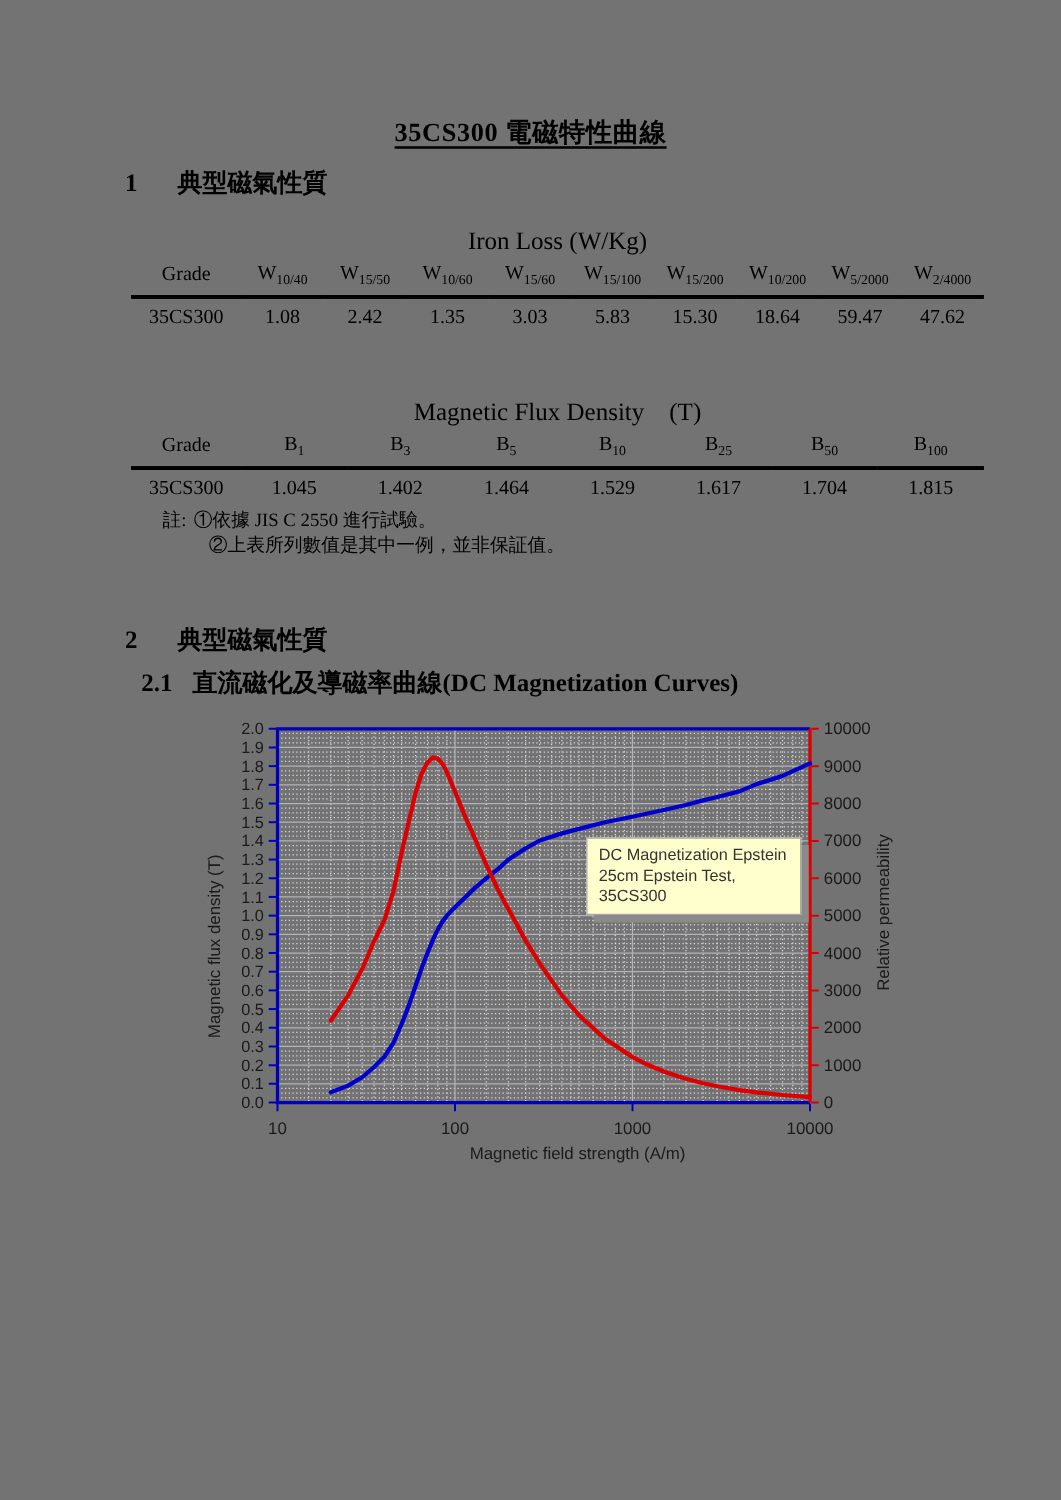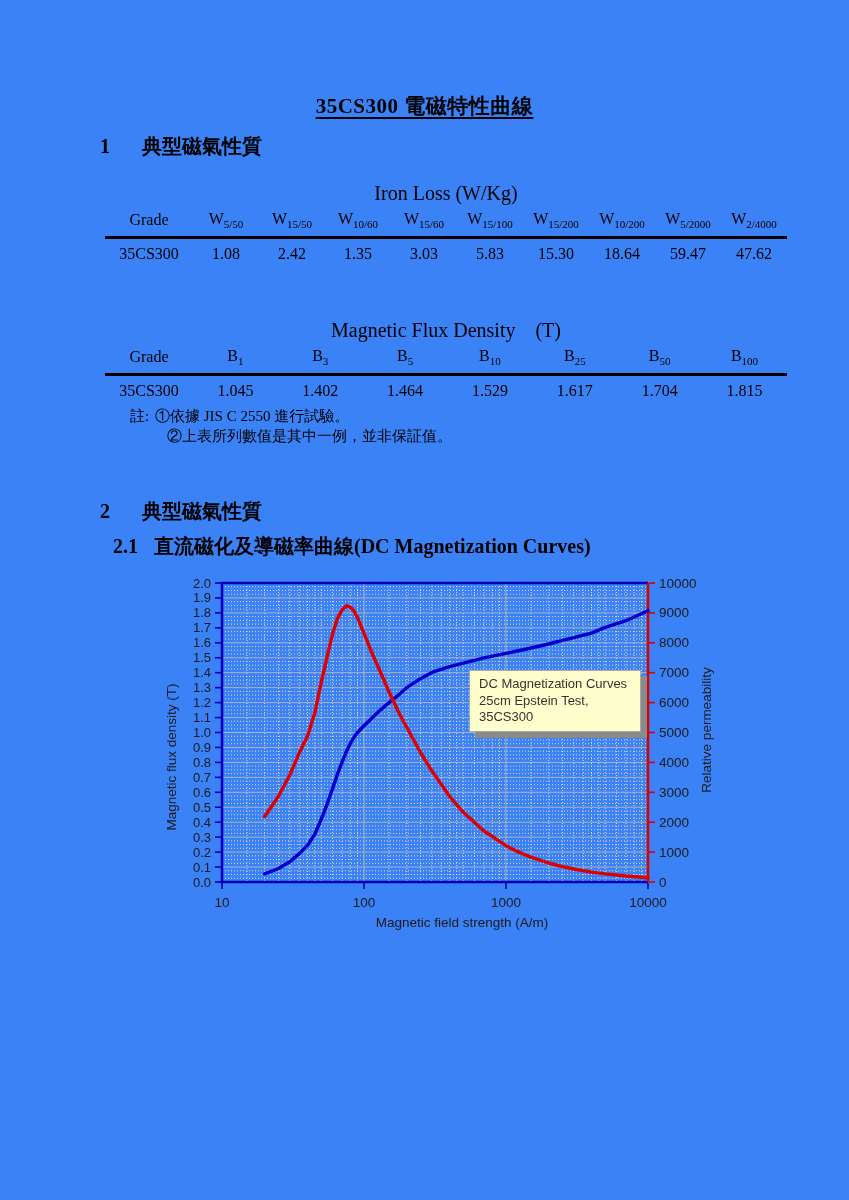--- a/index.html
+++ b/index.html
@@ -1,17 +1,17 @@
 <!DOCTYPE html>
 <html><head>
 <meta charset="utf-8">
 <style>
   html,body { margin:0; padding:0; background:#ffffff; }
   .page {
-    position:relative; width:849px; height:1200px; background:#3b82f6;
+    position:relative; width:849px; height:1200px; background:#737373;
     font-family:"Liberation Serif", serif; color:#000; overflow:hidden;
   }
   .abs { position:absolute; }
 
   .doc-title { top:92px; left:0; width:849px; text-align:center;
     font-size:21px; font-weight:bold; letter-spacing:0.5px; }
   .doc-title .u { text-decoration:underline; text-decoration-thickness:2px; text-underline-offset:4px; }
 
   .sec-head { font-size:20px; font-weight:bold; }
 
@@ -66,21 +66,21 @@
         <col>
         <col>
         <col>
         <col>
         <col>
         <col>
       </colgroup>
       <thead>
         <tr>
           <th>Grade</th>
-          <th>W<sub>5/50</sub></th>
+          <th>W<sub>10/40</sub></th>
           <th>W<sub>15/50</sub></th>
           <th>W<sub>10/60</sub></th>
           <th>W<sub>15/60</sub></th>
           <th>W<sub>15/100</sub></th>
           <th>W<sub>15/200</sub></th>
           <th>W<sub>10/200</sub></th>
           <th>W<sub>5/2000</sub></th>
           <th>W<sub>2/4000</sub></th>
         </tr>
       </thead>
@@ -359,18 +359,18 @@
       <g>
         <polyline points="114.7,313.8 128.5,308.5 139.8,301.8 149.3,293.6 157.5,285.4 164.8,274.2 171.3,259.2 177.1,244.3 182.5,228.6 187.4,214.4 192.0,202.4 196.3,191.9 200.2,183.7 204.0,177.3 207.5,172.5 214.0,165.8 222.6,157.5 230.2,150.1 239.0,142.6 248.5,135.1 256.7,127.7 270.5,118.7 281.8,112.4 299.5,106.7 313.3,103.1 334.0,97.8 356.0,93.4 367.2,91.0 381.0,88.0 398.7,84.0 412.5,80.3 423.8,77.6 441.5,73.1 455.3,67.3 476.0,60.7 498.0,50.7" fill="none" stroke="#0000cc" stroke-width="3.4" stroke-linejoin="round" stroke-linecap="round"></polyline>
         <polyline points="114.7,256.5 128.5,236.3 139.8,215.0 149.3,192.8 157.5,176.2 164.8,152.8 171.3,122.1 177.1,97.0 182.5,74.1 187.4,58.4 192.0,50.1 196.3,46.0 200.2,46.9 204.0,51.0 207.5,57.7 214.0,73.4 222.6,94.5 230.2,111.5 239.0,131.7 248.5,152.0 256.7,167.3 270.5,192.5 281.8,210.8 299.5,236.3 313.3,252.3 334.0,271.0 356.0,285.7 367.2,291.4 381.0,297.2 398.7,303.0 412.5,306.6 423.8,309.0 441.5,312.1 455.3,313.9 476.0,316.0 498.0,317.7" fill="none" stroke="#dd0000" stroke-width="3.4" stroke-linejoin="round" stroke-linecap="round"></polyline>
       </g>
       <text x="312" y="367" text-anchor="middle" font-size="13.5">Magnetic field strength (A/m)</text>
       <text x="26" y="197" transform="rotate(-90 26 197)" text-anchor="middle" font-size="13.5">Magnetic flux density (T)</text>
       <text x="561" y="170" transform="rotate(-90 561 170)" text-anchor="middle" font-size="13.5">Relative permeability</text>
     </svg>
 
   <div class="abs tooltip">
-    <div>DC Magnetization Curves</div>
+    <div>DC Magnetization Epstein</div>
     <div>25cm Epstein Test,</div>
     <div>35CS300</div>
   </div>
 
 </div>
 
 </body></html>

